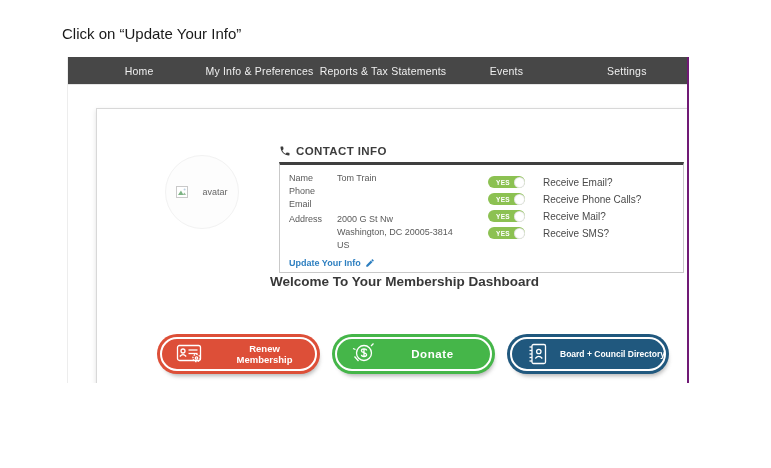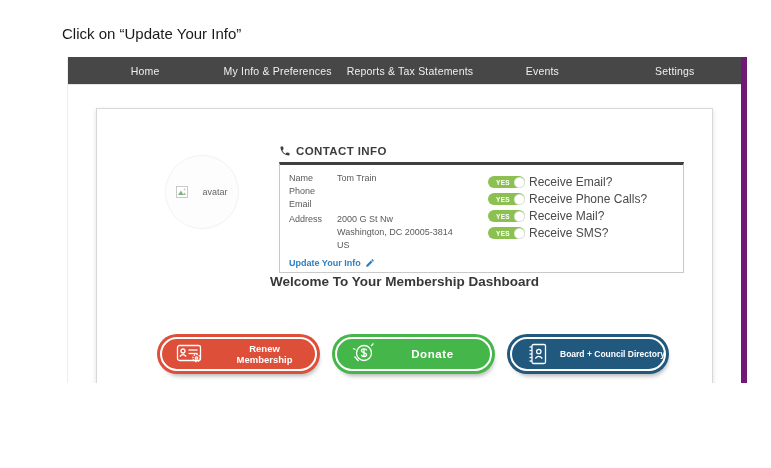--- a/index.html
+++ b/index.html
@@ -6,22 +6,22 @@
   html, body { background: #fff; }
   body { font-family: "Liberation Sans", sans-serif; }
   .page { position: relative; width: 771px; height: 468px; background: #fff; overflow: hidden; }
 
   .instruction {
     position: absolute; left: 62px; top: 25px;
     font-size: 15px; color: #1a1a1a;
   }
 
   .viewport {
-    position: absolute; left: 67px; top: 57px; width: 680px; height: 326px;
-    background: #fff; border-left: 1px solid #ededed; border-right: 6px solid #701a75;
+    position: absolute; left: 67px; top: 57px; width: 622px; height: 326px;
+    background: #fff; border-left: 1px solid #ededed; border-right: 2px solid #701a75;
     overflow: hidden;
   }
 
   .navbar {
     position: absolute; left: 0; top: 0; width: 100%; height: 27px;
     background: #474747; display: grid; grid-template-columns: repeat(5, 1fr);
     align-items: center; padding-left: 11px;
     box-shadow: 0 1px 0 rgba(0,0,0,0.10);
   }
   .nav-item {
@@ -72,21 +72,21 @@
   }
   .toggle .yes {
     position: absolute; left: 8px; top: 50%; transform: translateY(-50%);
     font-size: 6.5px; font-weight: bold; color: #fff; letter-spacing: 0.3px;
   }
   .toggle .knob {
     position: absolute; right: 0; top: 0.5px; width: 11px; height: 11px;
     background: #fff; border-radius: 50%;
     box-shadow: inset 0 0 0 1px rgba(0,0,0,0.10);
   }
-  .pref-label { margin-left: 4px; font-size: 12px; color: #4a4a4a; white-space: nowrap; }
+  .pref-label { margin-left: 18px; font-size: 10px; color: #4a4a4a; white-space: nowrap; }
 
   .welcome {
     position: absolute; left: 0; top: 165px; width: 100%;
     text-align: center; font-size: 13.5px; font-weight: bold; color: #383838;
   }
 
   .pill {
     position: absolute; top: 228px; height: 34px; border-radius: 20px;
     border: 2px solid #fff; display: flex; align-items: center; padding-left: 14px;
     cursor: pointer;

